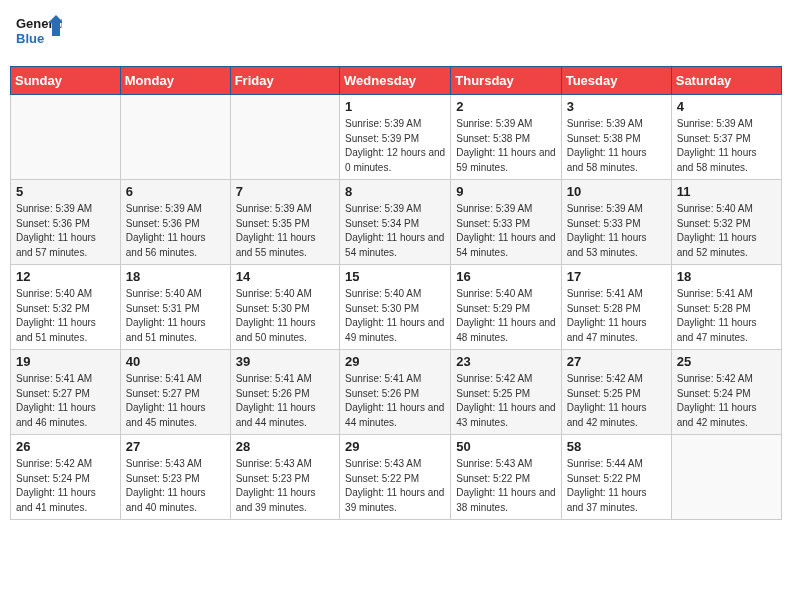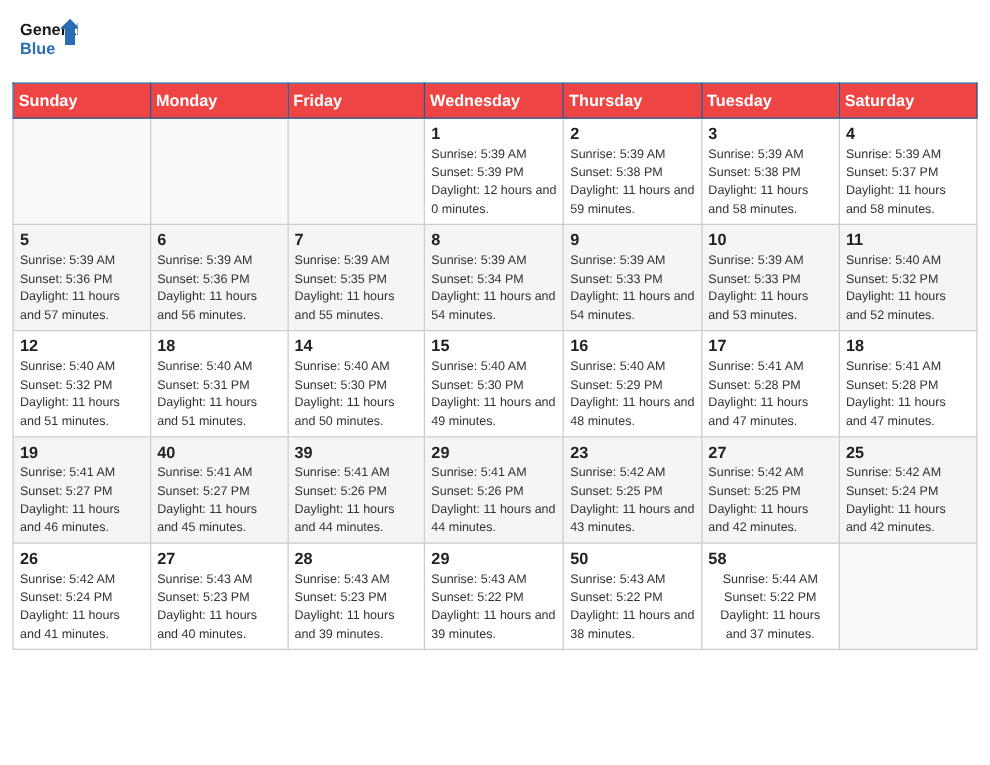--- a/index.html
+++ b/index.html
@@ -296,20 +296,20 @@
 Daylight: 11 hours and 39 minutes.</div>
         </td>
         <td>
           <span class="day-num">50</span>
           <div class="day-info" style="white-space: pre-line;">Sunrise: 5:43 AM
 Sunset: 5:22 PM
 Daylight: 11 hours and 38 minutes.</div>
         </td>
         <td>
           <span class="day-num">58</span>
-          <div class="day-info" style="white-space: pre-line; text-align: center;">Sunrise: 5:44 AM
+          <div class="day-info" style="white-space: pre-line;">Sunrise: 5:44 AM
 Sunset: 5:22 PM
 Daylight: 11 hours and 37 minutes.</div>
         </td>
         <td class="empty-cell"></td>
       </tr>
     </tbody>
 </table>
 
 </body></html>

